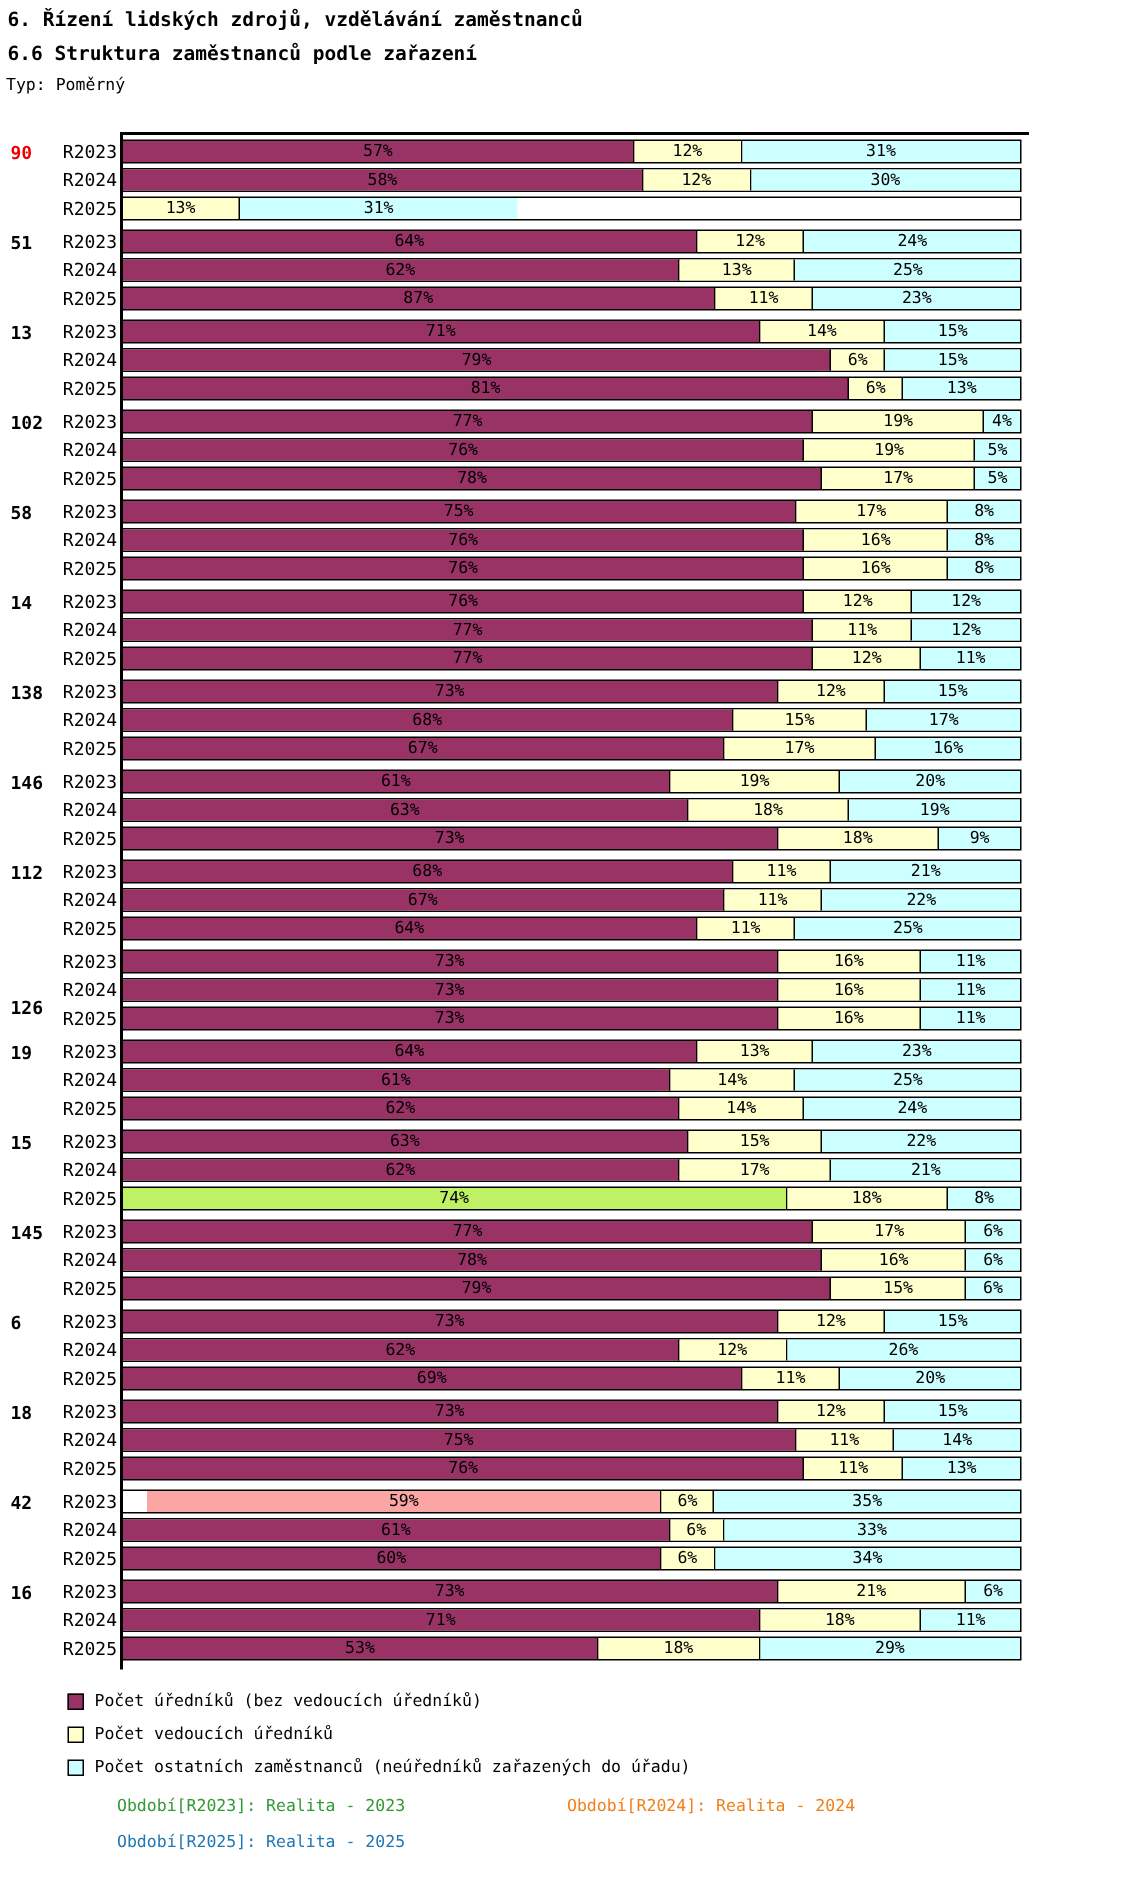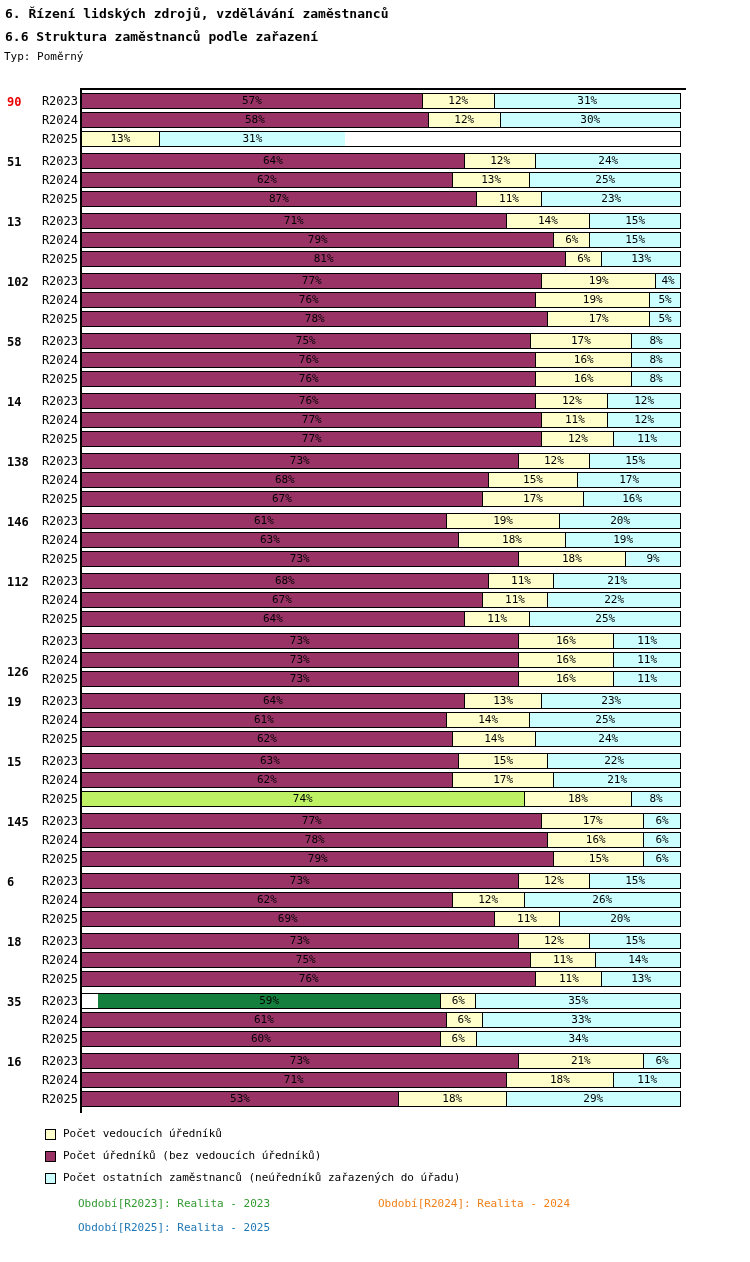--- a/index.html
+++ b/index.html
@@ -732,25 +732,25 @@
             <div class="seg" style="width: 11%; background: rgb(255, 255, 204);">
               <span>11%</span>
             </div>
             <div class="seg" style="width: 13%; background: rgb(204, 255, 255);">
               <span>13%</span>
             </div>
           </div>
         </div>
       </div>
       <div class="group" style="top: 905px;">
-        <div class="group-label" style="color: rgb(0, 0, 0);">35</div>
-        <div class="row" style="top: 0px;">
-          <div class="row-label">R2023</div>
-          <div class="bar">
-            <div class="seg" style="width: 59%; background: #15803d; margin-left: 16px;">
+        <div class="group-label" style="color: rgb(0, 0, 0);">42</div>
+        <div class="row" style="top: 0px;">
+          <div class="row-label">R2023</div>
+          <div class="bar">
+            <div class="seg" style="width: 59%; background: #fca5a5; margin-left: 16px;">
               <span>59%</span>
             </div>
             <div class="seg" style="width: 6%; background: rgb(255, 255, 204);">
               <span>6%</span>
             </div>
             <div class="seg" style="width: 35%; background: rgb(204, 255, 255);">
               <span>35%</span>
             </div>
           </div>
         </div>
@@ -825,26 +825,26 @@
             <div class="seg" style="width: 29%; background: rgb(204, 255, 255);">
               <span>29%</span>
             </div>
           </div>
         </div>
       </div>
     </div>
 
   <div class="legend">
     <div class="legend-item">
+      <span class="legend-swatch" style="background: rgb(153, 51, 102);"></span>
+      <span class="legend-text">Počet úředníků (bez vedoucích úředníků)</span>
+    </div>
+    <div class="legend-item">
       <span class="legend-swatch" style="background: rgb(255, 255, 204);"></span>
       <span class="legend-text">Počet vedoucích úředníků</span>
-    </div>
-    <div class="legend-item">
-      <span class="legend-swatch" style="background: rgb(153, 51, 102);"></span>
-      <span class="legend-text">Počet úředníků (bez vedoucích úředníků)</span>
     </div>
     <div class="legend-item">
       <span class="legend-swatch" style="background: rgb(204, 255, 255);"></span>
       <span class="legend-text">Počet ostatních zaměstnanců (neúředníků zařazených do úřadu)</span>
     </div>
   </div>
 
   <div class="period-note pn-0" style="color: rgb(51, 153, 51);">Období[R2023]: Realita - 2023</div>
   <div class="period-note pn-1" style="color: rgb(240, 128, 25);">Období[R2024]: Realita - 2024</div>
   <div class="period-note pn-2" style="color: rgb(31, 119, 180);">Období[R2025]: Realita - 2025</div>

